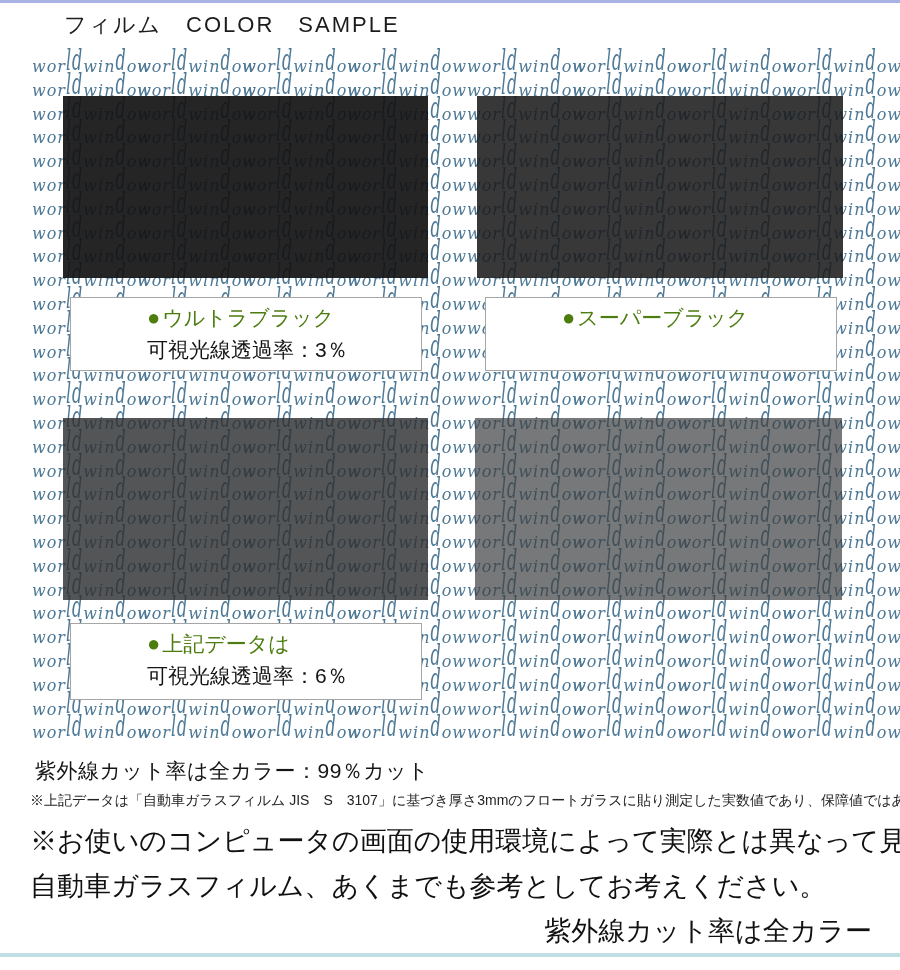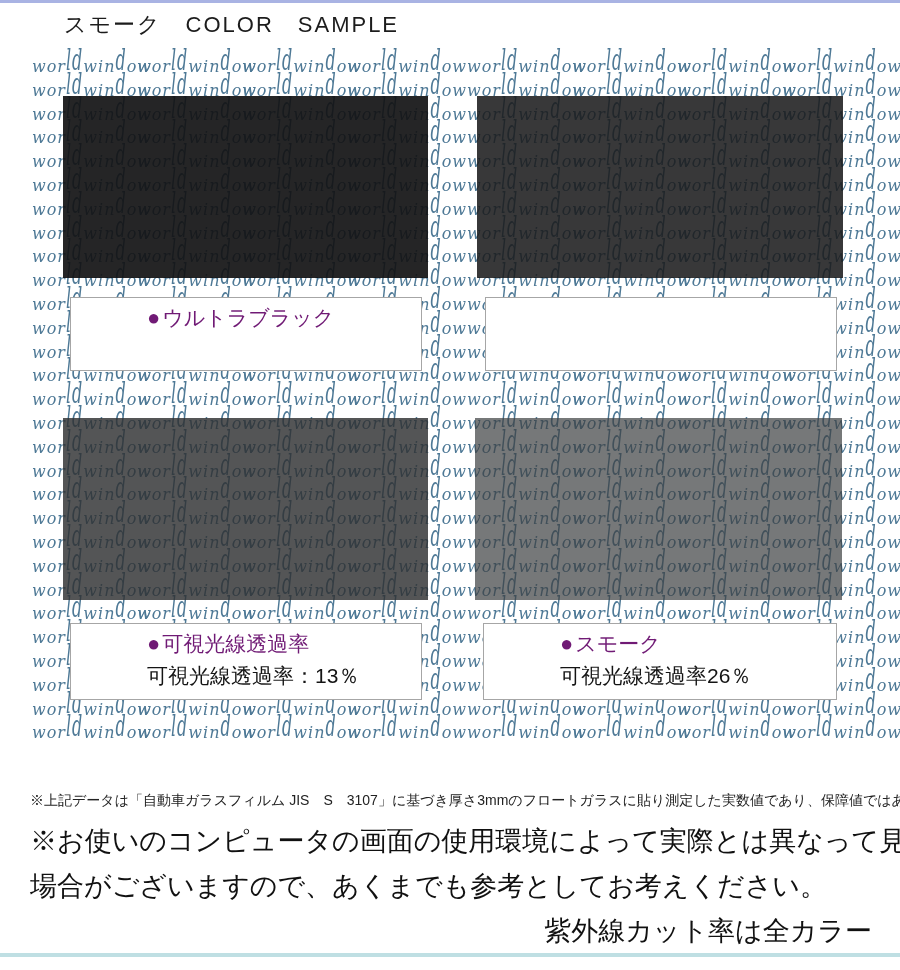--- a/index.html
+++ b/index.html
@@ -21,42 +21,42 @@
   .sw1{left:477px;top:96px;width:366px;height:182px;}
   .sw2{left:63px;top:418px;width:365px;height:182px;}
   .sw3{left:475px;top:418px;width:367px;height:182px;}
   
   .label-box{position:absolute;background:#ffffff;border:1px solid #a6a6a6;
              box-sizing:border-box;padding:4px 0 0 76px;z-index:3;}
   .lb0{left:70px;top:297px;width:352px;height:74px;}
   .lb1{left:485px;top:297px;width:352px;height:74px;}
   .lb2{left:70px;top:623px;width:352px;height:77px;}
   .lb3{left:483px;top:623px;width:354px;height:77px;}
-  .sample-name{font-size:21px;line-height:31px;color:#701a75;white-space:nowrap;}
+  .sample-name{font-size:21px;line-height:31px;color:#4d7c0f;white-space:nowrap;}
   .sample-name .dot{font-size:22px;margin-right:2px;}
   .sample-trans{font-size:21px;line-height:33px;color:#141414;white-space:nowrap;}
   
   .uv-note{position:absolute;left:35px;top:757px;font-size:21px;letter-spacing:0.5px;
            color:#161616;z-index:5;white-space:nowrap;}
   .fine-print{position:absolute;left:30px;top:792px;font-size:14px;letter-spacing:0px;
               color:#222;z-index:5;white-space:nowrap;}
   .notice1{position:absolute;left:30px;top:823px;font-size:27px;color:#111;
            z-index:5;white-space:nowrap;}
   .notice2{position:absolute;left:30px;top:868px;font-size:27px;color:#111;
            z-index:5;white-space:nowrap;}
   .company{position:absolute;right:28px;top:913px;font-size:27px;color:#111;
            z-index:5;white-space:nowrap;}
 </style>
 </head>
 <body>
 
 <div class="page">
   <div class="top-line" style="background: rgb(169, 179, 227);"></div>
 
-  <div class="title">スモーク　COLOR　SAMPLE</div>
+  <div class="title">フィルム　COLOR　SAMPLE</div>
 
   <div class="wm" id="wm">
       <div class="wm-row" style="top: 1px;">
         <span class="wm-word" style="left: 32px; color: rgb(78, 121, 150);">wor<span class="tall">l</span><span class="tall">d</span>win<span class="tall">d</span>ow</span>
         <span class="wm-word" style="left: 137px; color: rgb(78, 121, 150);">wor<span class="tall">l</span><span class="tall">d</span>win<span class="tall">d</span>ow</span>
         <span class="wm-word" style="left: 242px; color: rgb(78, 121, 150);">wor<span class="tall">l</span><span class="tall">d</span>win<span class="tall">d</span>ow</span>
         <span class="wm-word" style="left: 347px; color: rgb(78, 121, 150);">wor<span class="tall">l</span><span class="tall">d</span>win<span class="tall">d</span>ow</span>
         <span class="wm-word" style="left: 467px; color: rgb(78, 121, 150);">wor<span class="tall">l</span><span class="tall">d</span>win<span class="tall">d</span>ow</span>
         <span class="wm-word" style="left: 572px; color: rgb(78, 121, 150);">wor<span class="tall">l</span><span class="tall">d</span>win<span class="tall">d</span>ow</span>
         <span class="wm-word" style="left: 677px; color: rgb(78, 121, 150);">wor<span class="tall">l</span><span class="tall">d</span>win<span class="tall">d</span>ow</span>
@@ -344,34 +344,33 @@
       </div>
     </div>
 
   <div class="swatch sw0" style="background: rgba(18, 18, 19, 0.92);"></div>
   <div class="swatch sw1" style="background: rgba(26, 26, 28, 0.87);"></div>
   <div class="swatch sw2" style="background: rgba(46, 47, 49, 0.82);"></div>
   <div class="swatch sw3" style="background: rgba(60, 62, 64, 0.7);"></div>
 
   <div class="label-box lb0">
     <div class="sample-name"><span class="dot">●</span><span>ウルトラブラック</span></div>
+    <div class="sample-trans">可視光線透過率：3％</div>
   </div>
 
   <div class="label-box lb1">
+    <div class="sample-name"><span class="dot">●</span><span>スーパーブラック</span></div>
   </div>
 
   <div class="label-box lb2">
-    <div class="sample-name"><span class="dot">●</span><span>可視光線透過率</span></div>
-    <div class="sample-trans">可視光線透過率：13％</div>
+    <div class="sample-name"><span class="dot">●</span><span>上記データは</span></div>
+    <div class="sample-trans">可視光線透過率：6％</div>
   </div>
 
-  <div class="label-box lb3">
-    <div class="sample-name"><span class="dot">●</span><span>スモーク</span></div>
-    <div class="sample-trans">可視光線透過率26％</div>
-  </div>
-
+
+  <div class="uv-note">紫外線カット率は全カラー：99％カット</div>
   <div class="fine-print">※上記データは「自動車ガラスフィルム JIS　S　3107」に基づき厚さ3mmのフロートガラスに貼り測定した実数値であり、保障値ではありません。</div>
   <div class="notice1">※お使いのコンピュータの画面の使用環境によって実際とは異なって見える</div>
-  <div class="notice2">場合がございますので、あくまでも参考としてお考えください。</div>
+  <div class="notice2">自動車ガラスフィルム、あくまでも参考としてお考えください。</div>
   <div class="company">紫外線カット率は全カラー</div>
 
   <div class="bottom-line" style="background: rgb(191, 223, 227);"></div>
 </div>
 
 </body></html>

